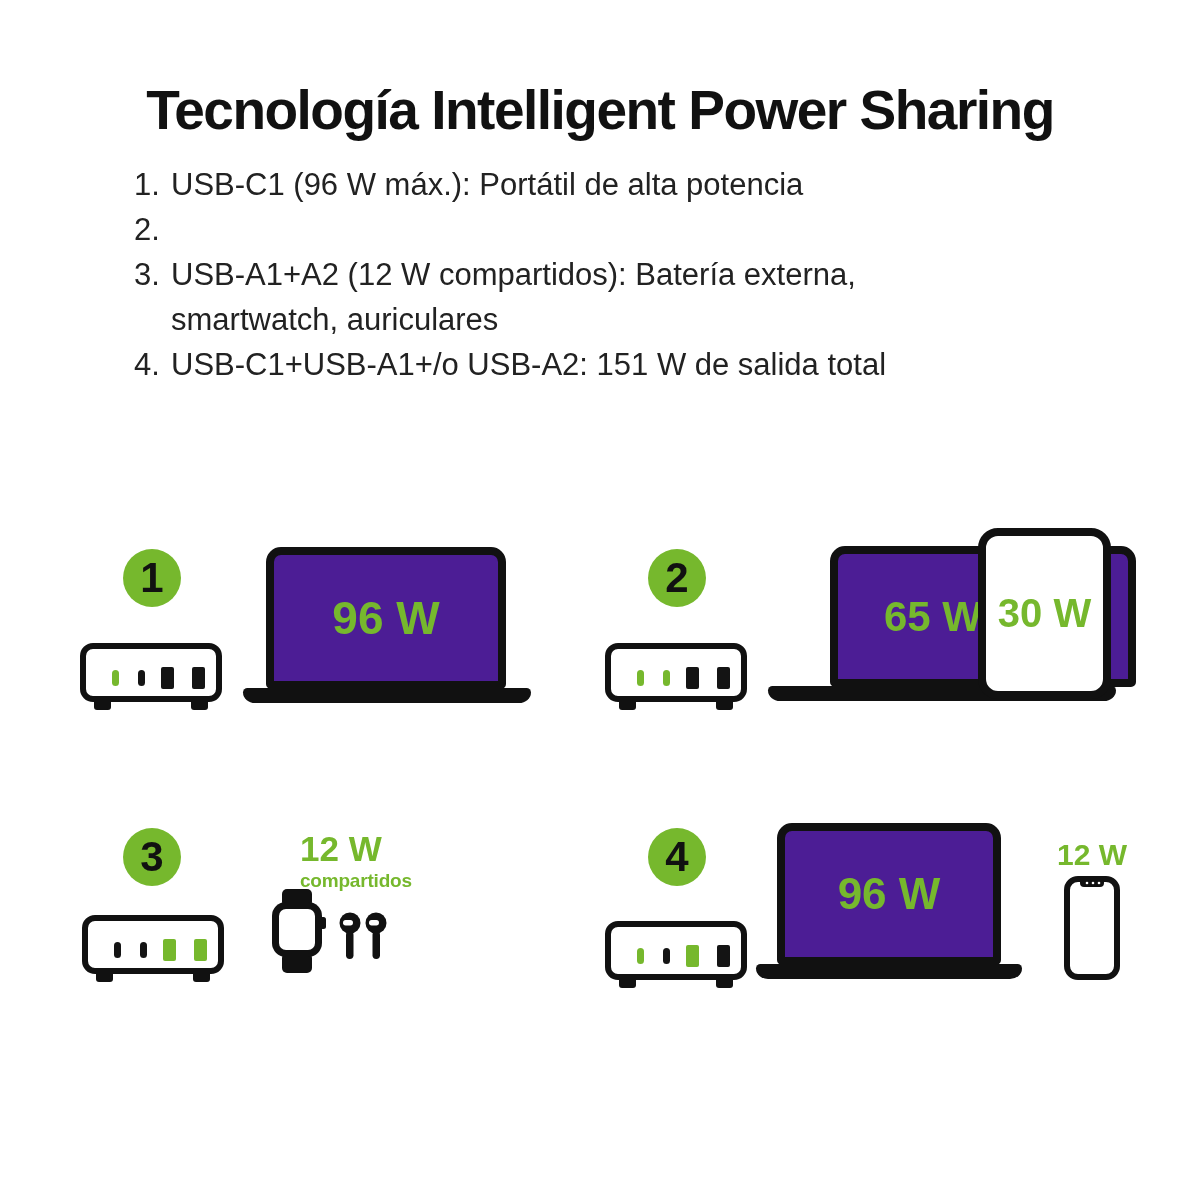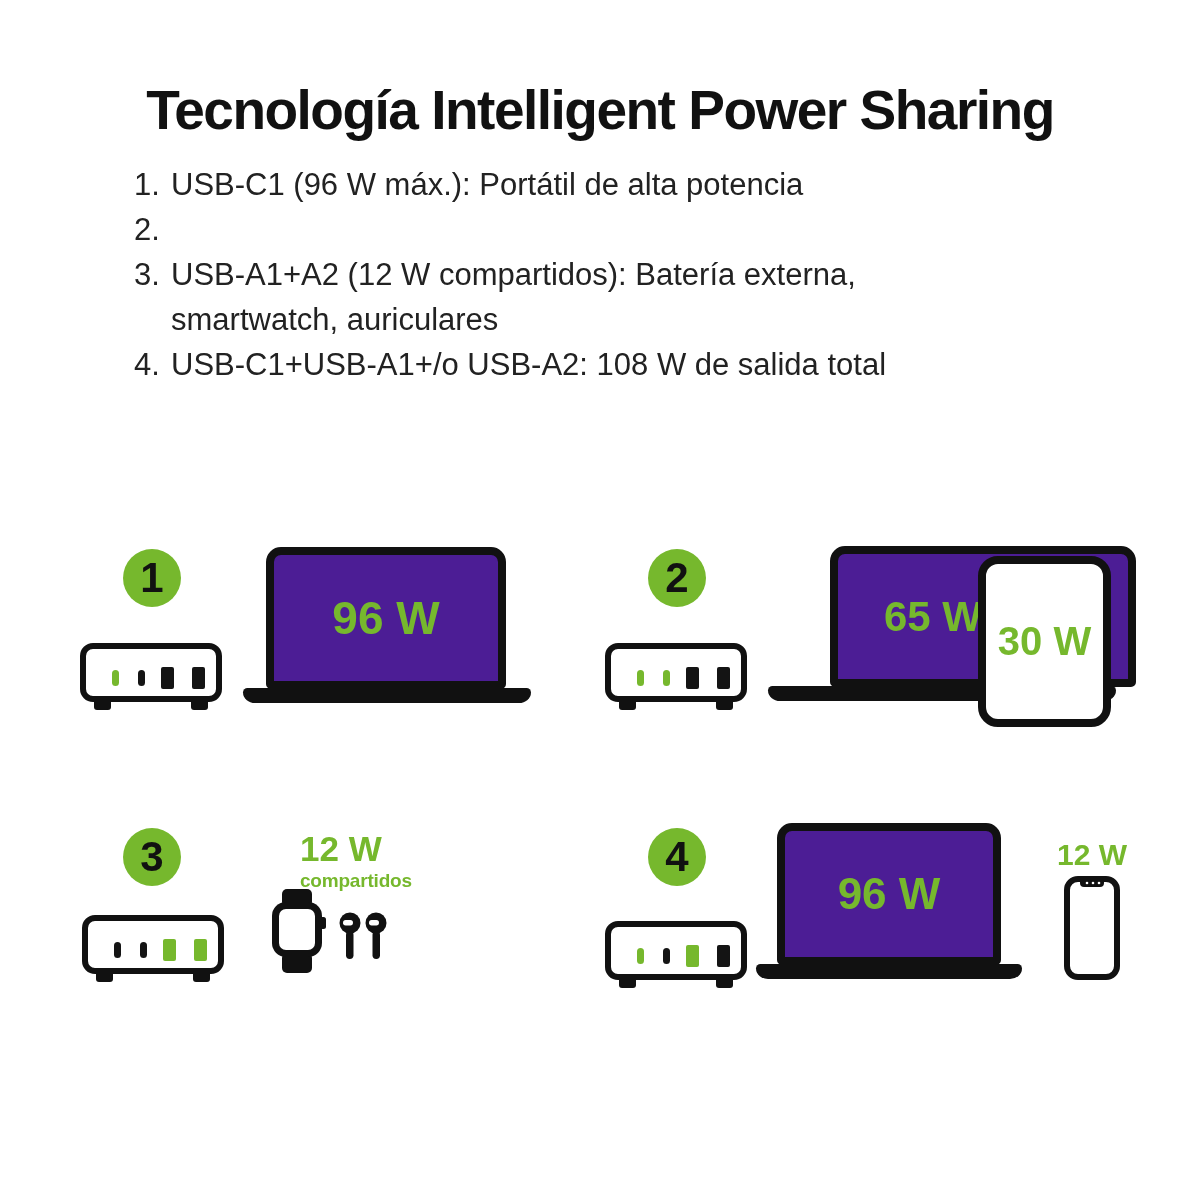--- a/index.html
+++ b/index.html
@@ -38,21 +38,21 @@
     position:absolute;box-sizing:border-box;background:#4c1d95;border:8px solid #111;
     border-radius:15px 15px 5px 5px;display:flex;align-items:center;justify-content:center;
   }
   .laptop-base{
     position:absolute;height:15px;background:#111;
     border-radius:6px 6px 16px 16px / 6px 6px 14px 14px;
   }
   .watt{font-weight:700;color:#76b82d;}
   .tablet{
     position:absolute;box-sizing:border-box;background:#fff;border:8px solid #111;border-radius:20px;
-    display:flex;align-items:center;justify-content:center;z-index:5;margin-top:28px;
+    display:flex;align-items:center;justify-content:center;z-index:5;
   }
   .shared-power{position:absolute;color:#76b82d;font-weight:700;line-height:1;}
   .shared-power .big{font-size:35px;display:block;}
   .shared-power .sub{font-size:19px;display:block;margin-top:5px;letter-spacing:-0.2px;}
   .phone-label{position:absolute;text-align:center;font-size:30px;}
   .iconbox{position:absolute;}
 </style>
 </head>
 <body>
 
@@ -73,21 +73,21 @@
     <div class="list-item">
       <div class="list-num">3.</div>
       <div class="list-text">
         <span>USB-A1+A2 (12 W compartidos): Batería externa,</span>
         <span>smartwatch, auriculares</span>
       </div>
     </div>
     <div class="list-item">
       <div class="list-num">4.</div>
       <div class="list-text">
-          <span>USB-C1+USB-A1+/o USB-A2: 108 W de salida total</span>
+          <span>USB-C1+USB-A1+/o USB-A2: 151 W de salida total</span>
         </div>
     </div>
   </div>
 
   <div class="badge" style="left:123px;top:549px;">1</div>
 
   <div class="charger" style="left:80px;top:643px;">
     <div class="charger-body">
       <div class="port small p1 green"></div>
       <div class="port small p2 black"></div>

